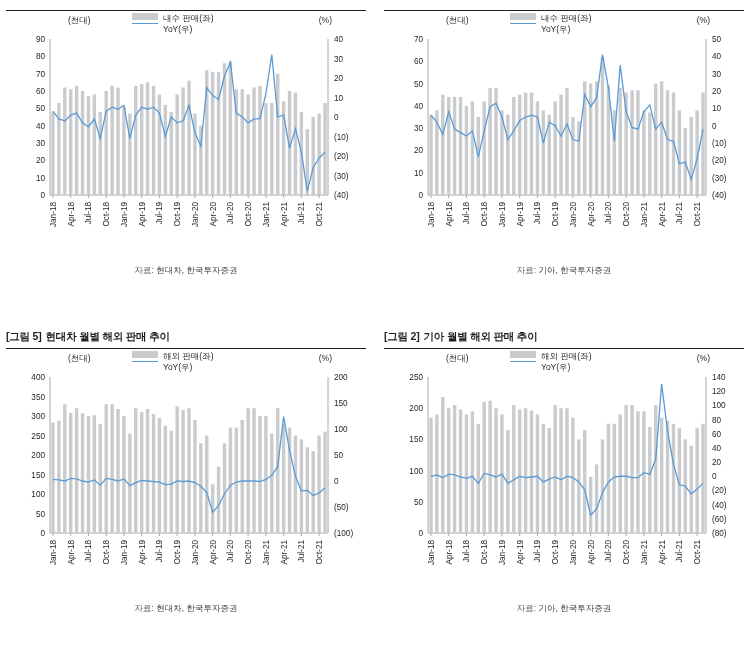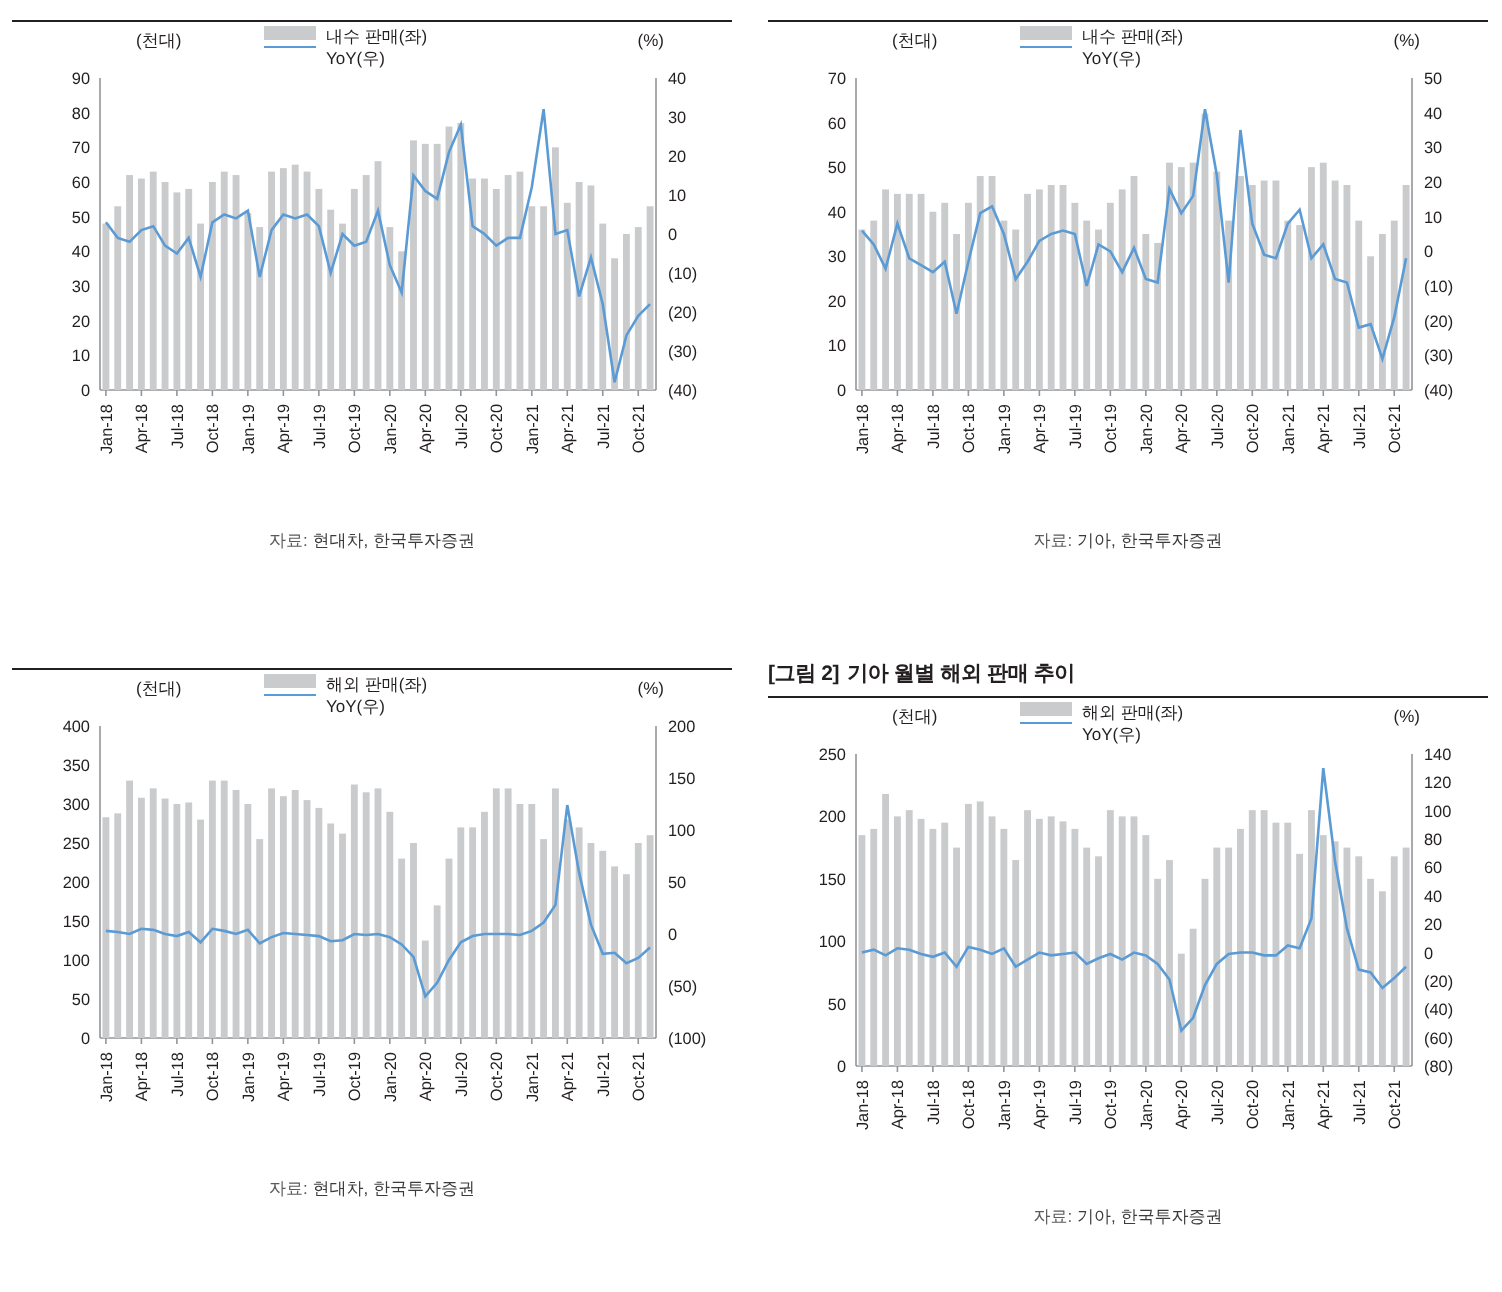--- a/index.html
+++ b/index.html
@@ -349,20 +349,24 @@
           <text x="0" y="0" class="xtick-text" text-anchor="end" transform="translate(316.1,189) rotate(-90)">Oct-21</text>
         </svg>
     </div>
     <div class="source">
       <span>자료:</span>
       <b>기아, 한국투자증권</b>
     </div>
   </div>
 
   <div class="panel panel-bl">
+    <div class="fig-title">
+      <span class="tag">[그림 5]</span>
+      <span>현대차 월별 해외 판매 추이</span>
+    </div>
     <div class="rule"></div>
     <div class="chart-box">
       <div class="unit-left" style="left:46px; top:2px;">(천대)</div>
       <div class="unit-right" style="right:34px; top:2px;">(%)</div>
       <div class="legend" style="left:126px; top:0px;">
         <div class="row">
           <span class="swatch-bar"></span>
           <span>해외 판매(좌)</span>
         </div>
         <div class="row">

